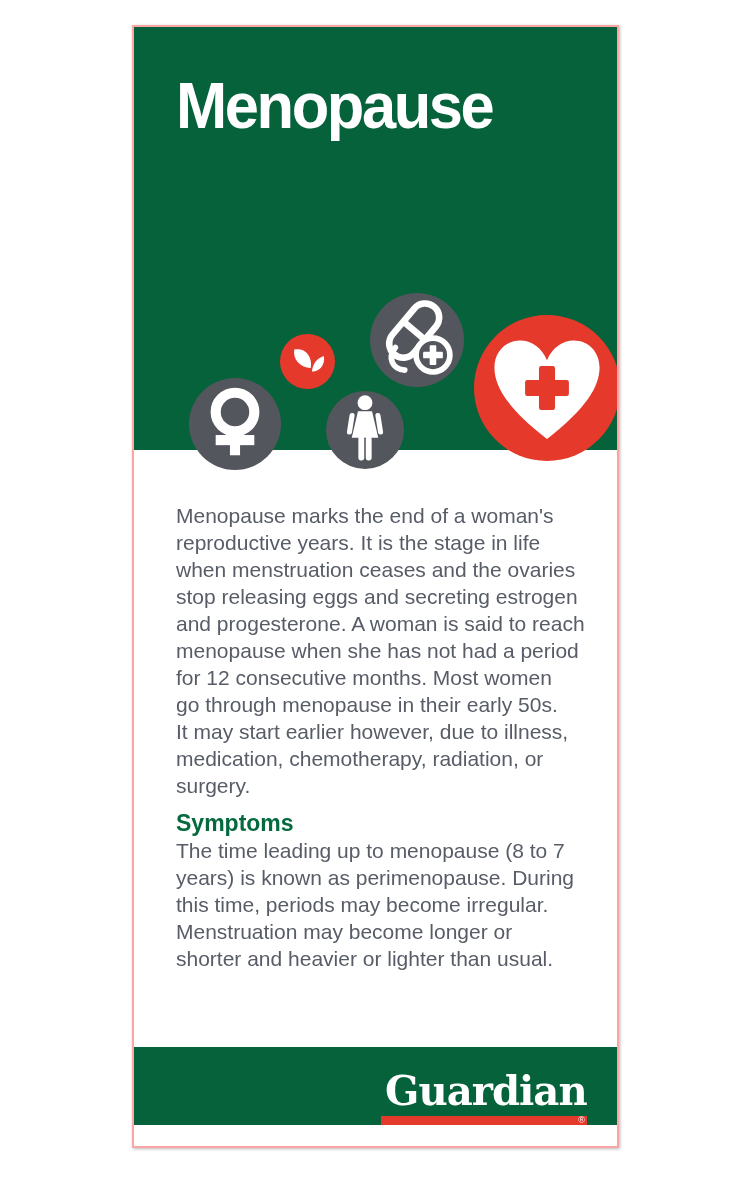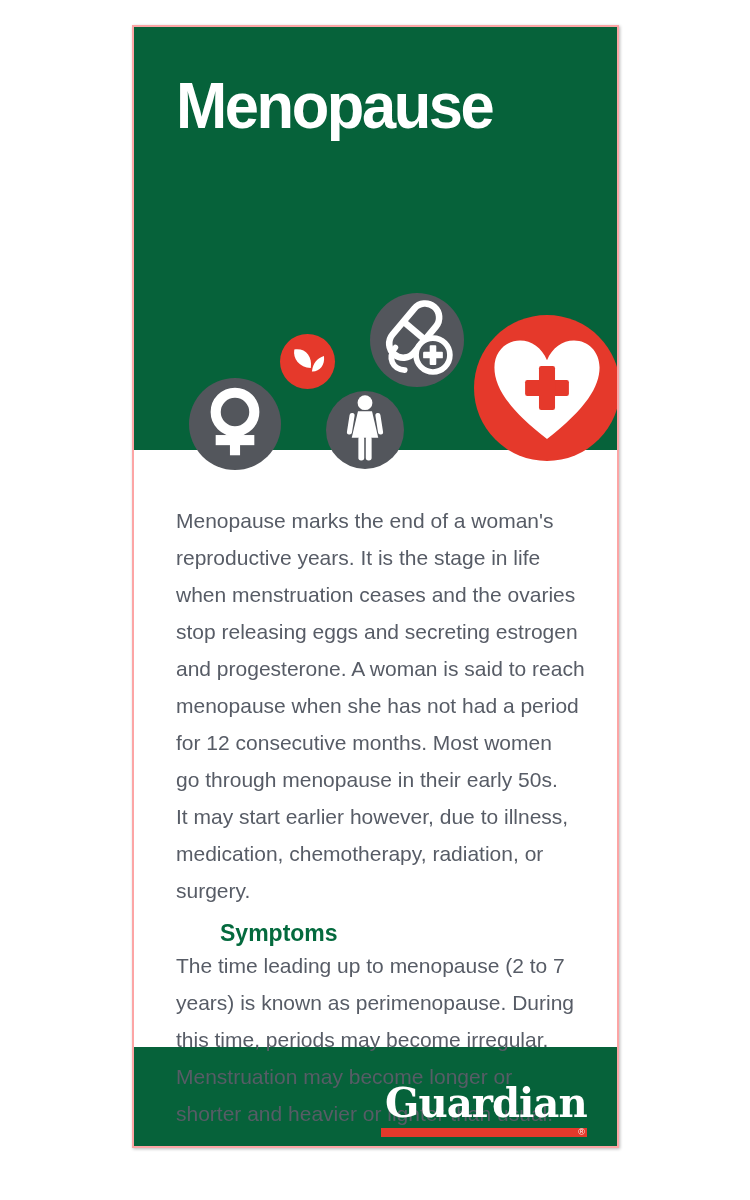--- a/index.html
+++ b/index.html
@@ -41,38 +41,37 @@
     transform-origin:left top;
   }
   .body-section{
     height:597px;
     background:#ffffff;
     padding:52px 0 0 42px;
   }
   .intro-text,.symptoms-text{
     color:var(--text-gray);
     font-size:21px;
-    line-height:37px;
+    line-height:27px;
     white-space:pre-line;
     width:443px;
   }
   .symptoms-heading{
     color:var(--heading-green);
     font-size:23px;
     font-weight:bold;
     line-height:27px;
     margin-top:11px;
-    margin-left:44px;
   }
   .footer{
-    height:101px;
+    height:78px;
     background:var(--brand-green);
     display:flex;
     justify-content:flex-end;
-    align-items:center;
+    align-items:flex-end;
     padding:25px 30px 0 18px;
   }
   .brand{display:inline-block;}
   .brand-text{
     font-family:"DejaVu Serif", serif;
     font-weight:bold;
     color:#ffffff;
     font-size:41px;
     line-height:1;
     letter-spacing:-1px;
@@ -182,21 +181,21 @@
 when menstruation ceases and the ovaries
 stop releasing eggs and secreting estrogen
 and progesterone. A woman is said to reach
 menopause when she has not had a period
 for 12 consecutive months. Most women
 go through menopause in their early 50s.
 It may start earlier however, due to illness,
 medication, chemotherapy, radiation, or
 surgery.</p>
     <h2 class="symptoms-heading">Symptoms</h2>
-    <p class="symptoms-text">The time leading up to menopause (2 to 7
+    <p class="symptoms-text">The time leading up to menopause (8 to 7
 years) is known as perimenopause. During
 this time, periods may become irregular.
 Menstruation may become longer or
 shorter and heavier or lighter than usual.</p>
   </div>
 
   <div class="footer">
     <div class="brand">
       <div class="brand-text">Guardian</div>
       <div class="brand-bar">

